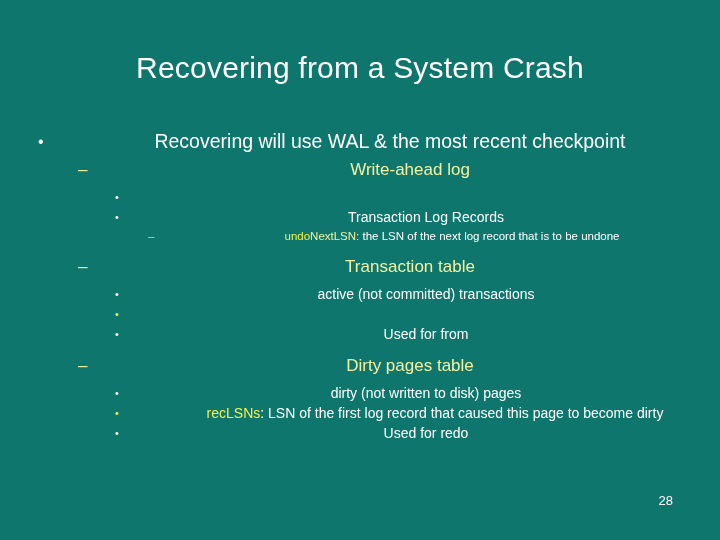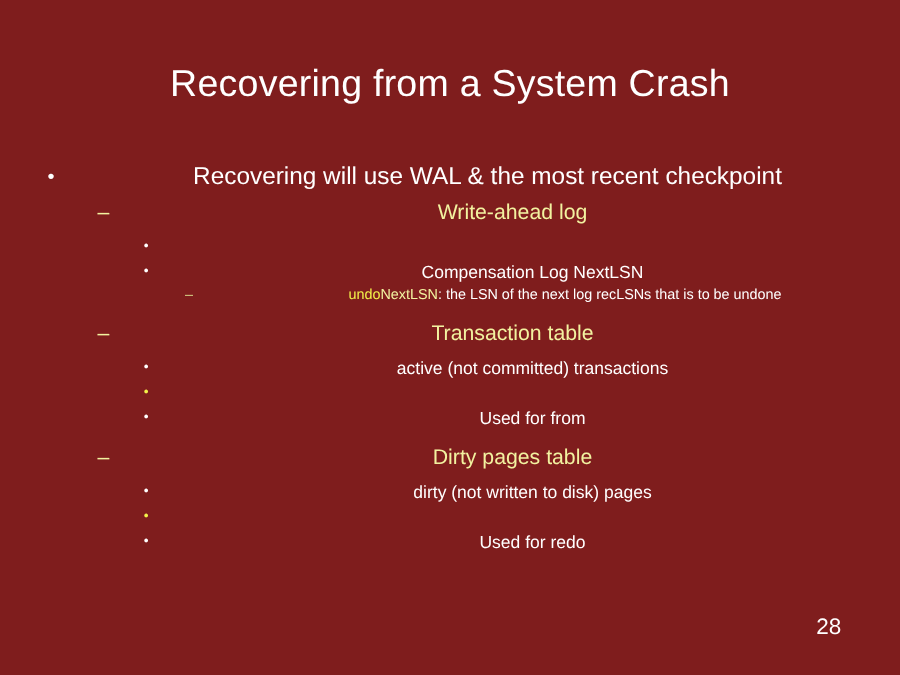--- a/index.html
+++ b/index.html
@@ -11,21 +11,21 @@
     width: 720px;
     height: 540px;
     overflow: hidden;
     font-family: "Liberation Sans", sans-serif;
     color: #ffffff;
   }
   #slide {
     position: relative;
     width: 720px;
     height: 540px;
-    background: #7f1d1d;
+    background: #0f766e;
   }
 
   
   .slide-title {
     position: absolute;
     left: 0;
     top: 48px;
     width: 720px;
     text-align: center;
     font-size: 30px;
@@ -103,21 +103,21 @@
   .y2 { color: #f2f24a; padding-left: 18px; }   
 
   .gap-sm { height: 5px; }
   .gap-md { height: 9px; }
 
   
   .page-number {
     position: absolute;
     right: 47px;
     top: 493px;
-    font-size: 18px;
+    font-size: 13px;
     line-height: 16px;
     color: #ffffff;
   }
 </style>
 </head>
 <body>
 
 <div id="slide">
 
   <div class="slide-title">Recovering from a System Crash</div>
@@ -135,26 +135,26 @@
     </div>
 
     <div class="gap-sm"></div>
 
     <div class="line lvl3">
       <span class="bullet">•</span>
     </div>
 
     <div class="line lvl3">
       <span class="bullet">•</span>
-      <span class="txt">Compensation Log NextLSN</span>
+      <span class="txt">Transaction Log Records</span>
     </div>
 
     <div class="line lvl4">
       <span class="bullet">–</span>
-      <span class="txt"><span class="y2">undo</span><span class="y">NextLSN</span><span>: the LSN of the next log recLSNs that is to be undone</span></span>
+      <span class="txt"><span class="y2">undo</span><span class="y">NextLSN</span><span>: the LSN of the next log record that is to be undone</span></span>
     </div>
 
     <div class="gap-md"></div>
 
     <div class="line lvl2">
       <span class="bullet">–</span>
       <span class="txt">Transaction table</span>
     </div>
 
     <div class="gap-sm"></div>
@@ -182,20 +182,21 @@
 
     <div class="gap-sm"></div>
 
     <div class="line lvl3">
       <span class="bullet">•</span>
       <span class="txt">dirty (not written to disk) pages</span>
     </div>
 
     <div class="line lvl3 hl">
       <span class="bullet">•</span>
+      <span class="txt"><span class="y2">recLSNs</span><span>: LSN of the first log record that caused this page to become dirty</span></span>
     </div>
 
     <div class="line lvl3">
       <span class="bullet">•</span>
       <span class="txt">Used for redo</span>
     </div>
 
   </div>
 
   <div class="page-number">28</div>

